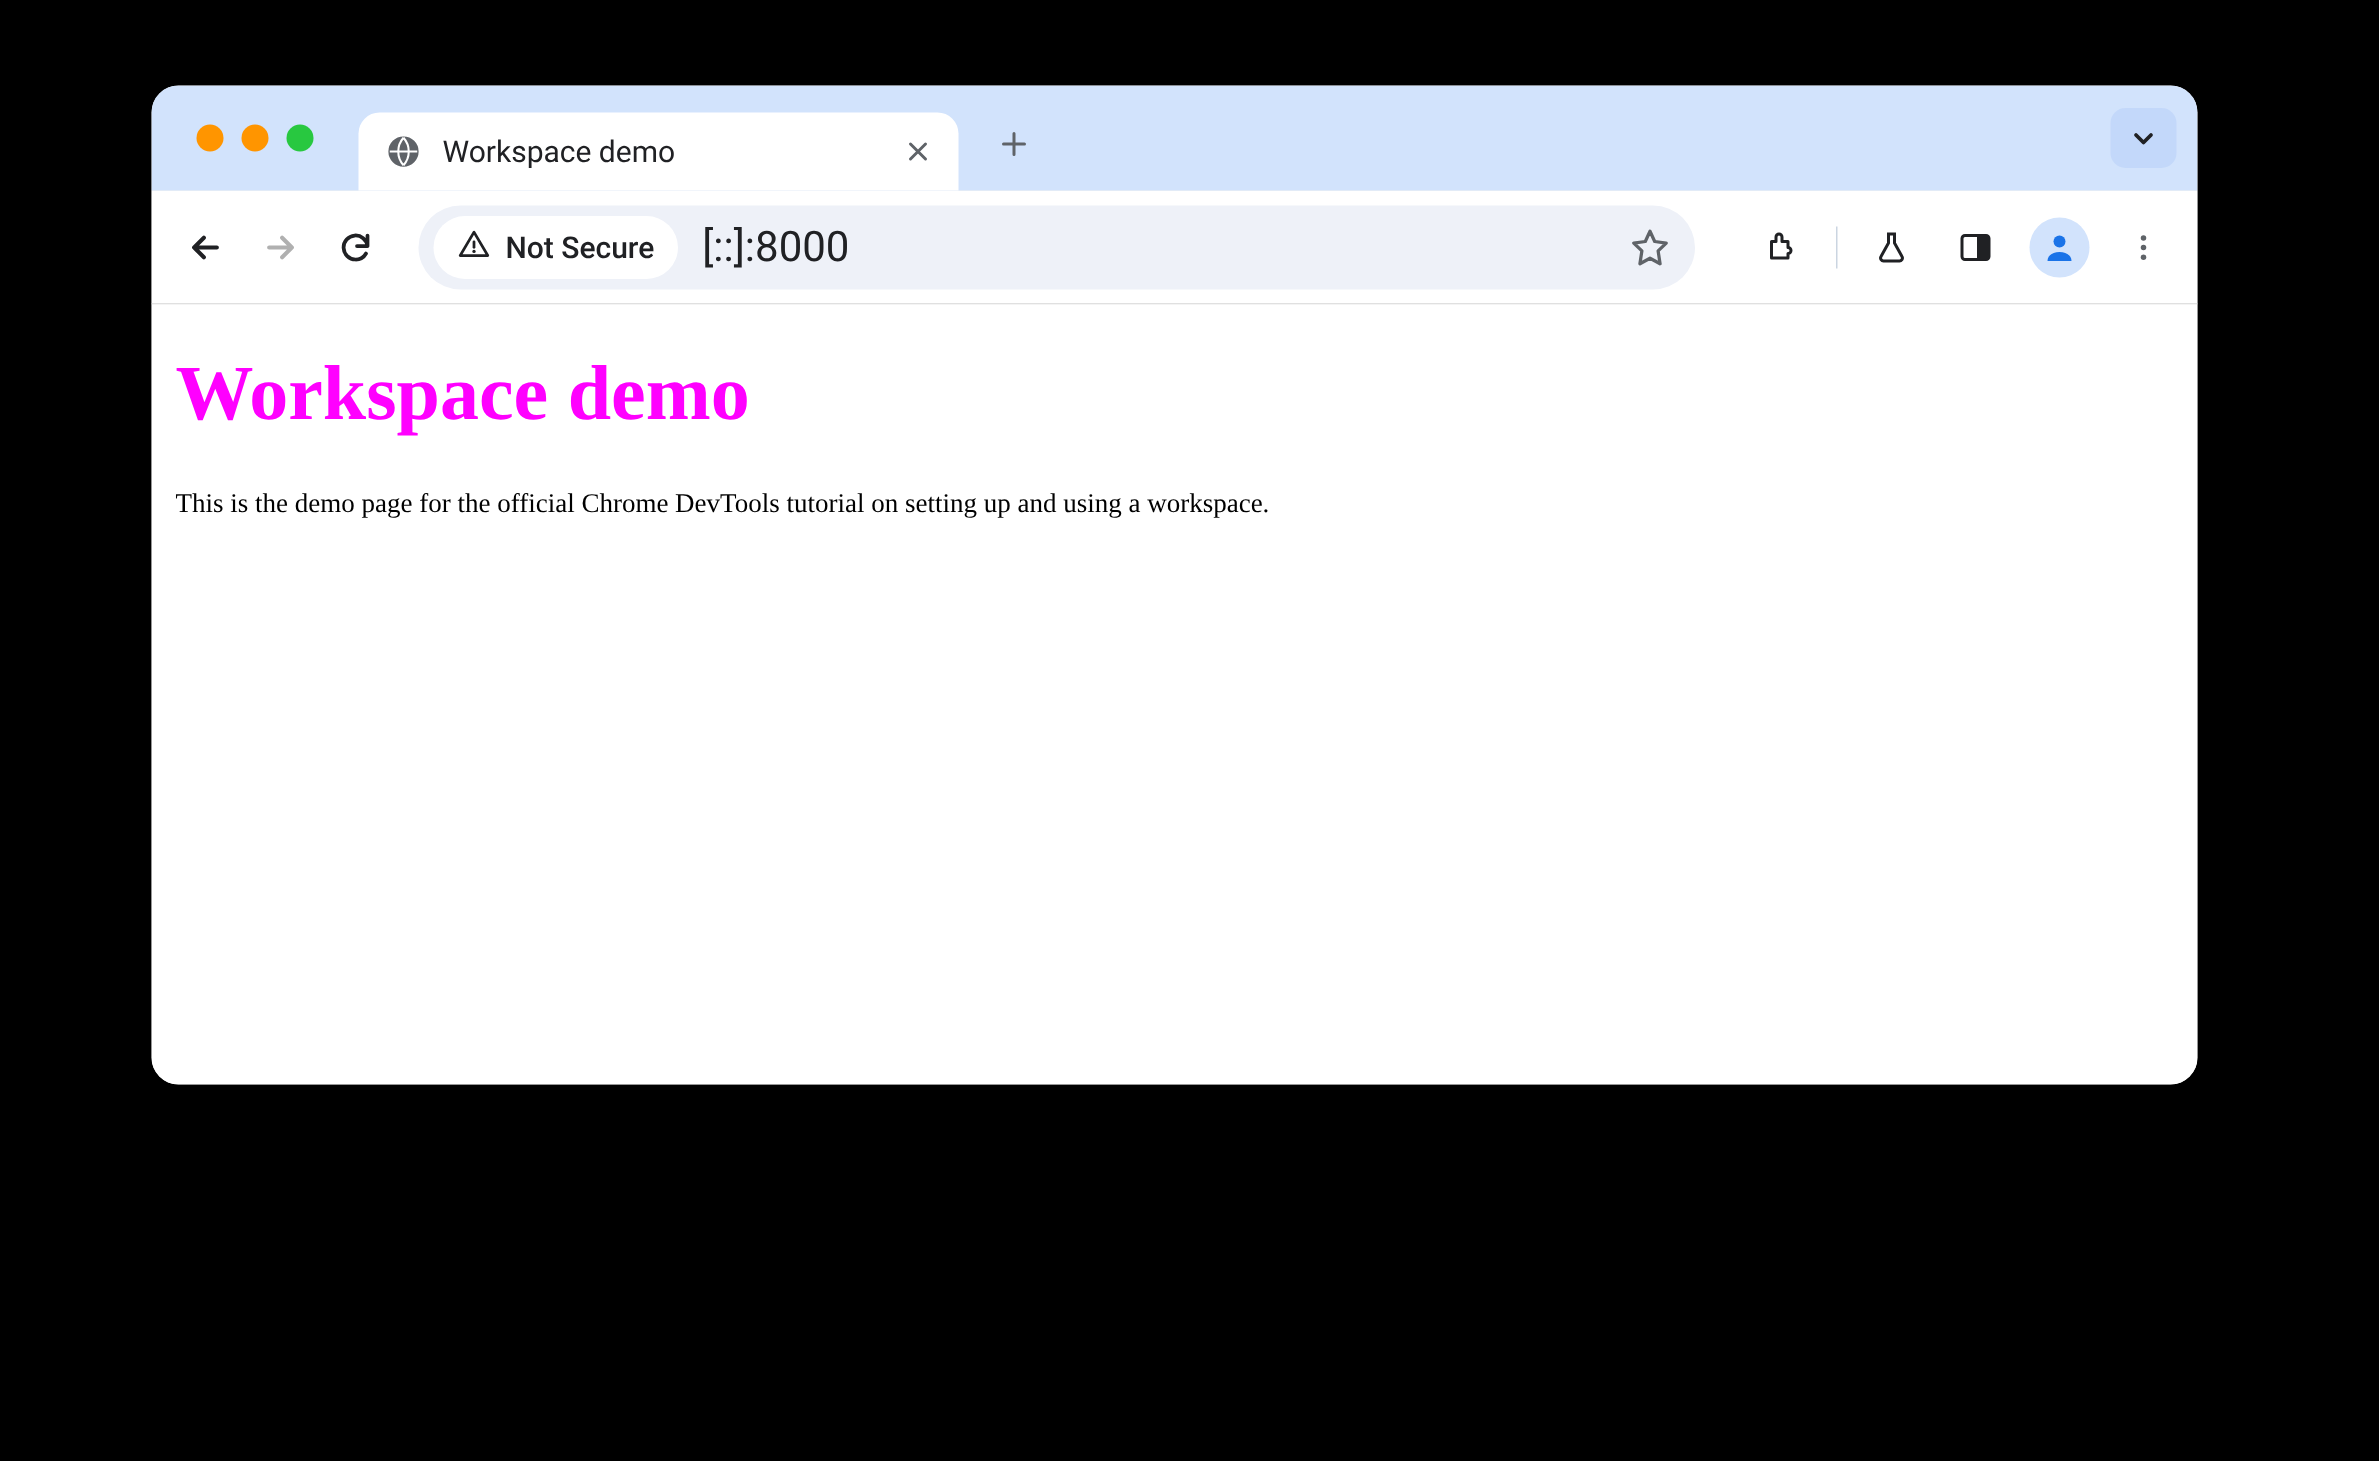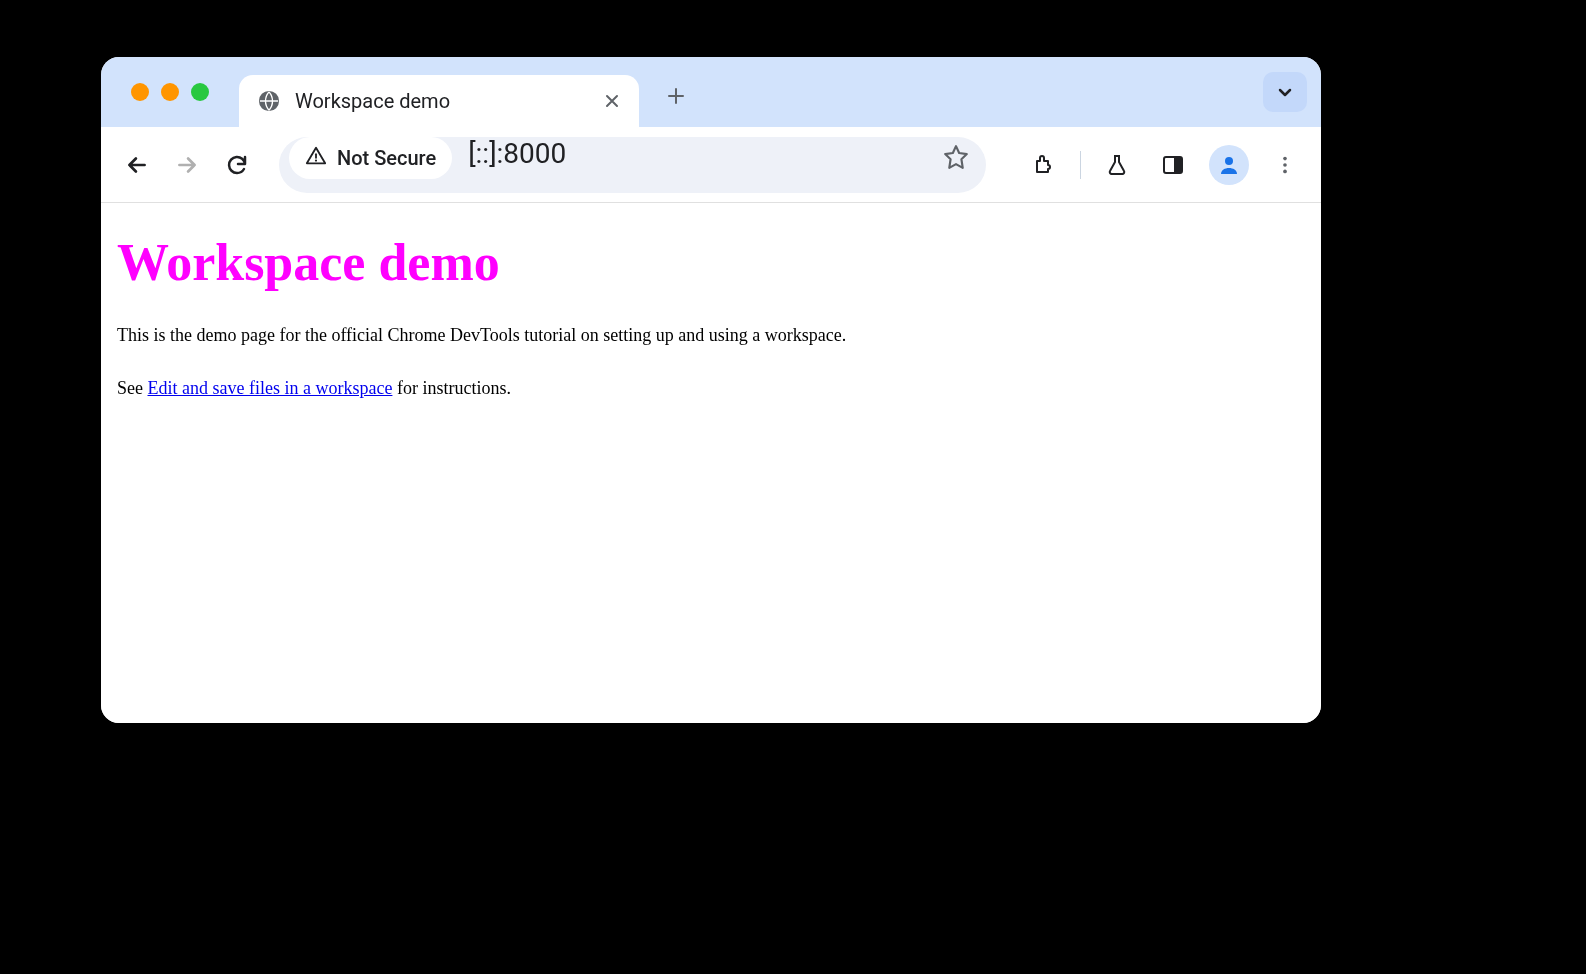--- a/index.html
+++ b/index.html
@@ -6,21 +6,21 @@
     body {
       background: #000;
       width: 1586px;
       height: 974px;
       font-family: -apple-system, BlinkMacSystemFont, "Segoe UI", Roboto, sans-serif;
       display: flex;
       align-items: center;
       justify-content: center;
     }
     .browser-window {
-      width: 1220px;
+      width: 1364px;
       height: 666px;
       background: #e5e5e5;
       border-radius: 18px;
       overflow: hidden;
       box-shadow: 0 20px 60px rgba(0,0,0,0.5);
       display: flex;
       flex-direction: column;
       position: absolute;
       top: 57px;
       left: 101px;
@@ -119,21 +119,21 @@
       justify-content: center;
       cursor: pointer;
       border-radius: 50%;
     }
     .address-bar {
       flex: 1;
       height: 56px;
       background: #eef1f8;
       border-radius: 28px;
       display: flex;
-      align-items: flex-start;
+      align-items: center;
       padding: 0 10px;
       margin: 0 12px;
     }
     .security-chip {
       background: #fff;
       border-radius: 22px;
       height: 42px;
       display: flex;
       align-items: center;
       padding: 0 16px;
@@ -314,18 +314,15 @@
             <circle cx="12" cy="12" r="2" fill="#5f6368"></circle>
             <circle cx="12" cy="19" r="2" fill="#5f6368"></circle>
           </svg>
       </div>
     </div>
   </div>
 
   <div class="content">
     <h1>Workspace demo</h1>
     <p>This is the demo page for the official Chrome DevTools tutorial on setting up and using a workspace.</p>
-    <p>
-      <span>See </span><a href="#">Edit and save files in a workspace</a><span> for instructions.</span>
-    </p>
   </div>
 
 </div>
 
 </body></html>

